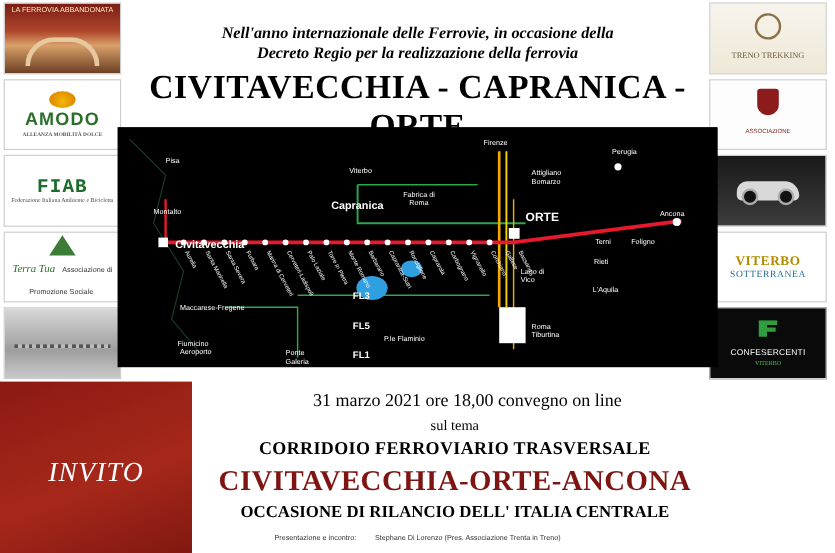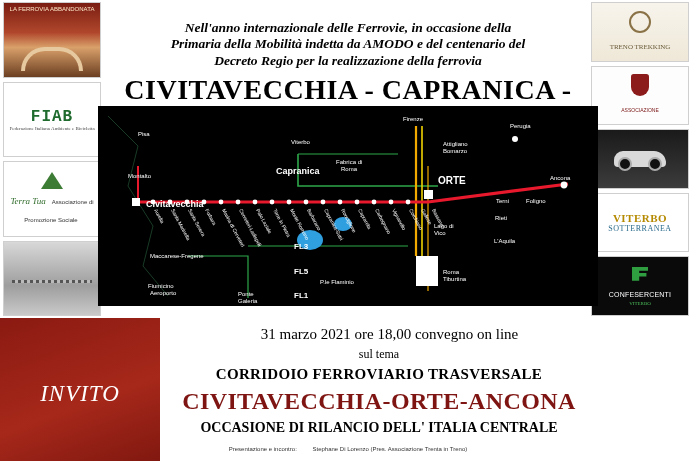--- a/index.html
+++ b/index.html
@@ -352,20 +352,27 @@
 </head>
 <body>
 
 <div id="poster">
 
   <div class="logo-col left">
     <div class="logo-box lg-photo-bridge">
       <div class="arch"></div>
       <div class="logo-caption" style="position:absolute;top:2px;left:0;right:0;color:#ffe9c9;">LA FERROVIA ABBANDONATA</div>
     </div>
+    <div class="logo-box lg-amodo">
+      <div>
+        <div class="sun"></div>
+        <span class="amodo-word">AMODO</span>
+        <span class="amodo-sub">ALLEANZA MOBILITÀ DOLCE</span>
+      </div>
+    </div>
     <div class="logo-box lg-fiab">
       <div>
         <span class="fiab-word">FIAB</span>
         <span class="fiab-small">Federazione Italiana Ambiente e Bicicletta</span>
       </div>
     </div>
     <div class="logo-box lg-terratua">
       <div>
         <div class="tree"></div>
         <span class="tt-word">Terra Tua</span>
@@ -403,21 +410,20 @@
       <div>
         <div class="ce-mark"></div>
         <span class="ce-word">CONFESERCENTI</span>
         <span class="ce-sub">VITERBO</span>
       </div>
     </div>
   </div>
 
   <div class="header">
     <div class="line">Nell'anno internazionale delle Ferrovie, in occasione della</div>
-    <div class="line">Primaria della Mobilità indetta da AMODO e del centenario del</div>
     <div class="line">Decreto Regio per la realizzazione della ferrovia</div>
     <div class="maintitle">CIVITAVECCHIA - CAPRANICA - ORTE</div>
   </div>
 
   <div class="map-wrap">
     <svg class="map-svg" width="500" height="200" viewBox="0 0 500 200">
       <rect x="0" y="0" width="500" height="200" fill="#000000"></rect>
 
       <path d="M10 10 L40 40 L30 80 L55 120 L45 160 L70 190" stroke="#2e6b45" stroke-width="1" fill="none" opacity="0.55"></path>
 

